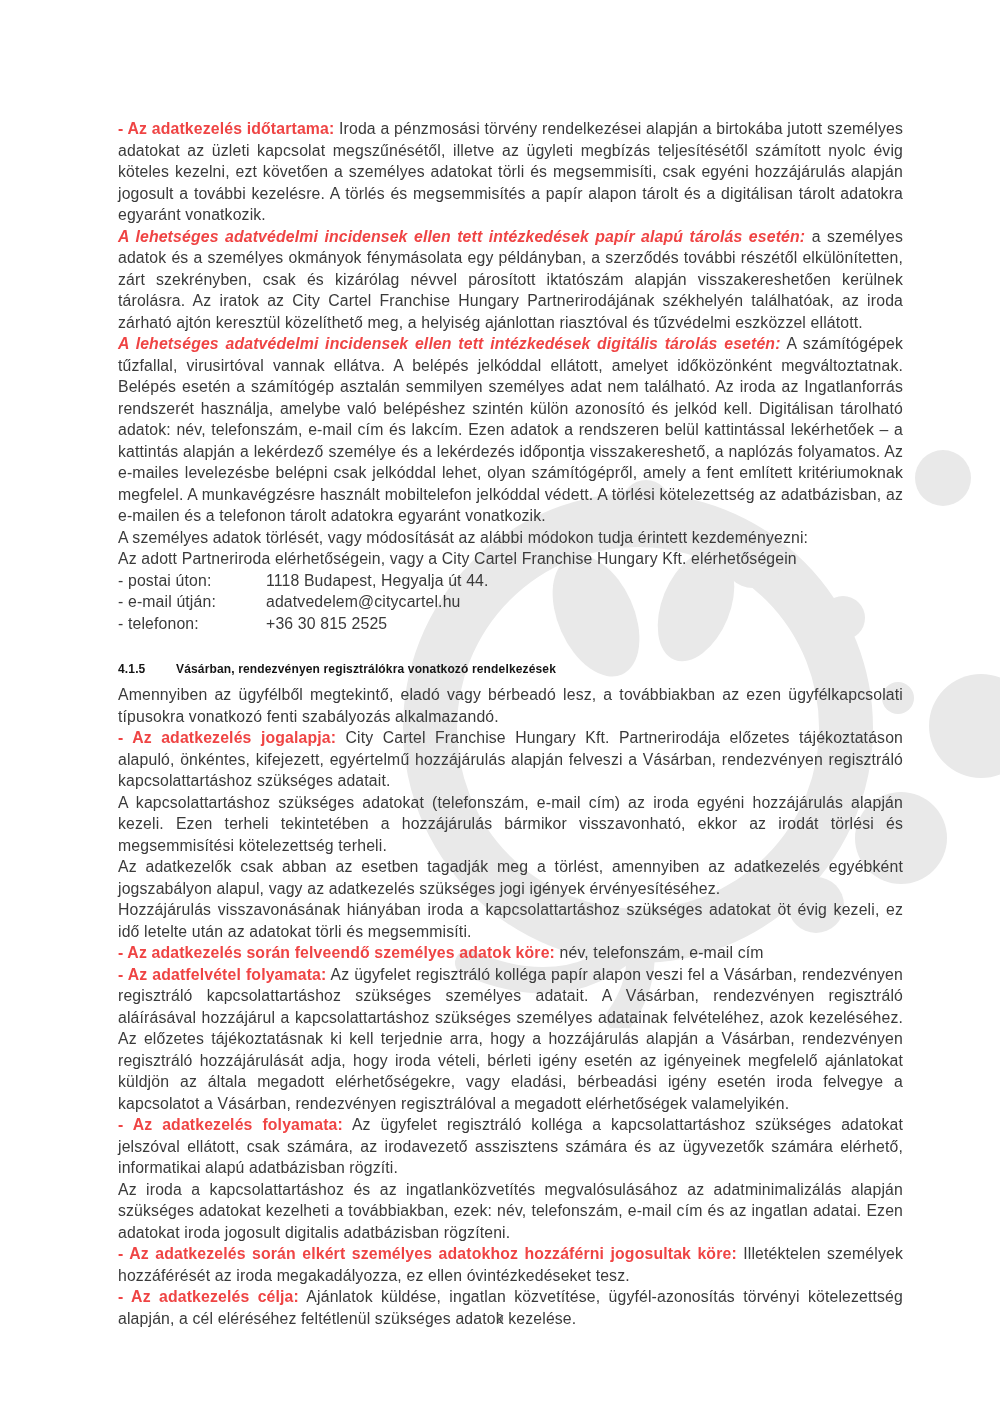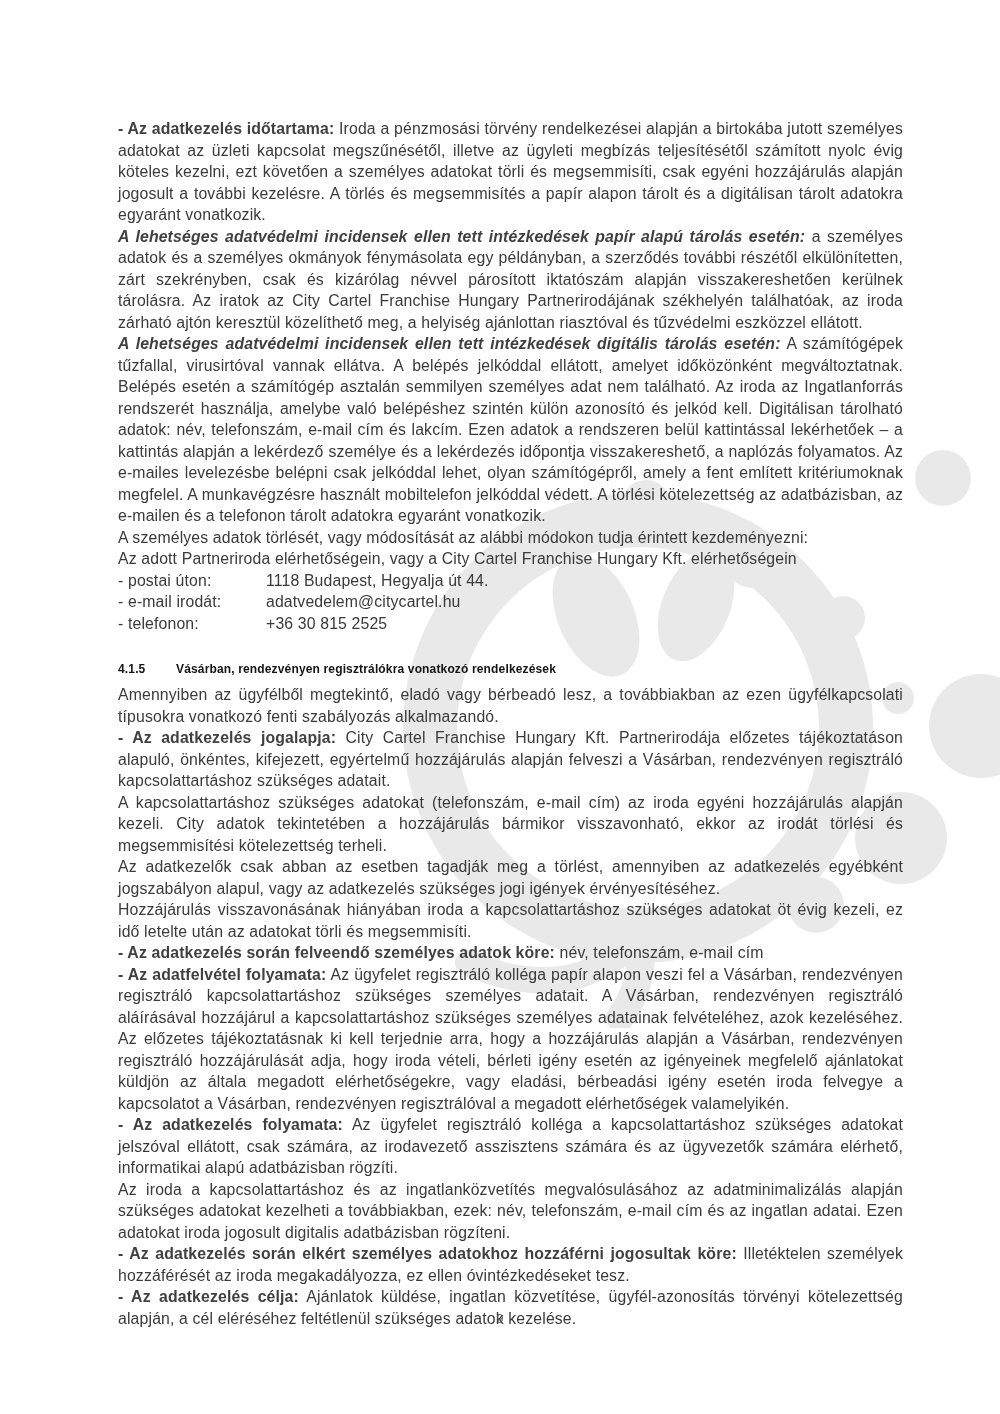--- a/index.html
+++ b/index.html
@@ -22,21 +22,21 @@
   }
   .content{
     position:relative;
     padding:118px 97px 0 118px;
     font-size:15.8px;
     line-height:21.5px;
     letter-spacing:0.15px;
   }
   p{margin:0;}
   .just{text-align:justify;}
-  strong{font-weight:700;color:#404040;}
+  strong{font-weight:700;color:#ef4444;}
   .bi{font-style:italic;}
   .contact-row{white-space:nowrap;}
   .clabel{display:inline-block;width:148px;}
   .sec{
     margin:24px 0 4px 0;
     font-size:12px;
     line-height:22px;
     font-weight:700;
     color:#141414;
   }
@@ -83,33 +83,33 @@
 
     <p class="just"><strong class="bi">A lehetséges adatvédelmi incidensek ellen tett intézkedések digitális tárolás esetén:</strong> <span>A számítógépek tűzfallal, virusirtóval vannak ellátva. A belépés jelkóddal ellátott, amelyet időközönként megváltoztatnak. Belépés esetén a számítógép asztalán semmilyen személyes adat nem található. Az iroda az Ingatlanforrás rendszerét használja, amelybe való belépéshez szintén külön azonosító és jelkód kell. Digitálisan tárolható adatok: név, telefonszám, e-mail cím és lakcím. Ezen adatok a rendszeren belül kattintással lekérhetőek – a kattintás alapján a lekérdező személye és a lekérdezés időpontja visszakereshető, a naplózás folyamatos. Az e-mailes levelezésbe belépni csak jelkóddal lehet, olyan számítógépről, amely a fent említett kritériumoknak megfelel. A munkavégzésre használt mobiltelefon jelkóddal védett. A törlési kötelezettség az adatbázisban, az e-mailen és a telefonon tárolt adatokra egyaránt vonatkozik.</span></p>
 
     <p>A személyes adatok törlését, vagy módosítását az alábbi módokon tudja érintett kezdeményezni:</p>
     <p>Az adott Partneriroda elérhetőségein, vagy a City Cartel Franchise Hungary Kft. elérhetőségein</p>
 
     <div class="contact-row">
       <span class="clabel">- postai úton:</span><span>1118 Budapest, Hegyalja út 44.</span>
     </div>
     <div class="contact-row">
-      <span class="clabel">- e-mail irodát:</span><span>adatvedelem@citycartel.hu</span>
+      <span class="clabel">- e-mail útján:</span><span>adatvedelem@citycartel.hu</span>
     </div>
     <div class="contact-row">
       <span class="clabel">- telefonon:</span><span>+36 30 815 2525</span>
     </div>
 
     <h2 class="sec"><span class="secnum">4.1.5</span><span>Vásárban, rendezvényen regisztrálókra vonatkozó rendelkezések</span></h2>
 
     <p class="just">Amennyiben az ügyfélből megtekintő, eladó vagy bérbeadó lesz, a továbbiakban az ezen ügyfélkapcsolati típusokra vonatkozó fenti szabályozás alkalmazandó.</p>
 
     <p class="just"><strong>- Az adatkezelés jogalapja:</strong> <span>City Cartel Franchise Hungary Kft. Partnerirodája előzetes tájékoztatáson alapuló, önkéntes, kifejezett, egyértelmű hozzájárulás alapján felveszi a Vásárban, rendezvényen regisztráló kapcsolattartáshoz szükséges adatait.</span></p>
 
-    <p class="just">A kapcsolattartáshoz szükséges adatokat (telefonszám, e-mail cím) az iroda egyéni hozzájárulás alapján kezeli. City adatok tekintetében a hozzájárulás bármikor visszavonható, ekkor az irodát törlési és megsemmisítési kötelezettség terheli.</p>
+    <p class="just">A kapcsolattartáshoz szükséges adatokat (telefonszám, e-mail cím) az iroda egyéni hozzájárulás alapján kezeli. Ezen terheli tekintetében a hozzájárulás bármikor visszavonható, ekkor az irodát törlési és megsemmisítési kötelezettség terheli.</p>
 
     <p class="just">Az adatkezelők csak abban az esetben tagadják meg a törlést, amennyiben az adatkezelés egyébként jogszabályon alapul, vagy az adatkezelés szükséges jogi igények érvényesítéséhez.</p>
 
     <p class="just">Hozzájárulás visszavonásának hiányában iroda a kapcsolattartáshoz szükséges adatokat öt évig kezeli, ez idő letelte után az adatokat törli és megsemmisíti.</p>
 
     <p class="just"><strong>- Az adatkezelés során felveendő személyes adatok köre:</strong> <span>név, telefonszám, e-mail cím</span></p>
 
     <p class="just"><strong>- Az adatfelvétel folyamata:</strong> <span>Az ügyfelet regisztráló kolléga papír alapon veszi fel a Vásárban, rendezvényen regisztráló kapcsolattartáshoz szükséges személyes adatait. A Vásárban, rendezvényen regisztráló aláírásával hozzájárul a kapcsolattartáshoz szükséges személyes adatainak felvételéhez, azok kezeléséhez. Az előzetes tájékoztatásnak ki kell terjednie arra, hogy a hozzájárulás alapján a Vásárban, rendezvényen regisztráló hozzájárulását adja, hogy iroda vételi, bérleti igény esetén az igényeinek megfelelő ajánlatokat küldjön az általa megadott elérhetőségekre, vagy eladási, bérbeadási igény esetén iroda felvegye a kapcsolatot a Vásárban, rendezvényen regisztrálóval a megadott elérhetőségek valamelyikén.</span></p>
 
     <p class="just"><strong>- Az adatkezelés folyamata:</strong> <span>Az ügyfelet regisztráló kolléga a kapcsolattartáshoz szükséges adatokat jelszóval ellátott, csak számára, az irodavezető asszisztens számára és az ügyvezetők számára elérhető, informatikai alapú adatbázisban rögzíti.</span></p>

